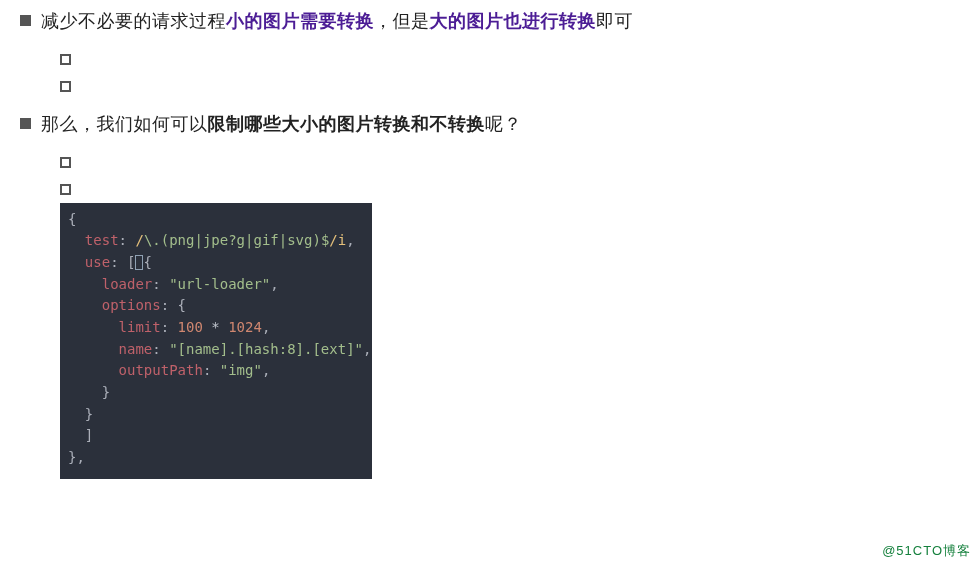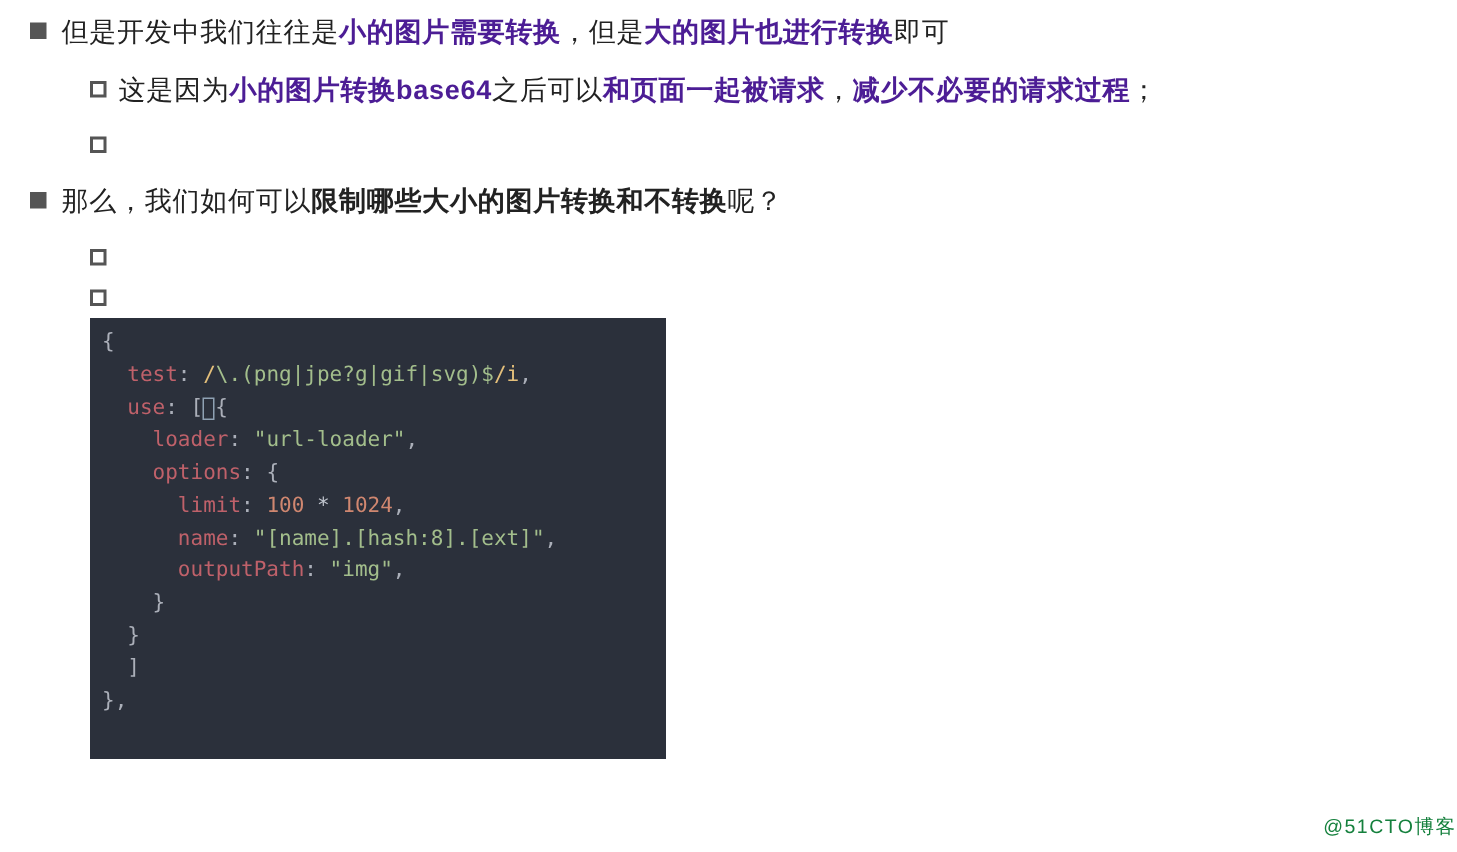--- a/index.html
+++ b/index.html
@@ -43,22 +43,22 @@
     .red { color: #4c1d95; font-weight: bold; }
     .bold { font-weight: 700; }
     .space { margin-top: 18px; }
     .text { letter-spacing: 0.5px; }
 
     .code-block {
       margin-left: 60px;
       margin-top: 2px;
       background: #2b303b;
       color: #c0c5ce;
-      width: 384px;
-      padding: 6px 10px 27px 8px;
+      width: 312px;
+      padding: 6px 10px 10px 8px;
       font-family: "Consolas", "Menlo", monospace;
       font-size: 14px;
       line-height: 1.55;
       white-space: pre;
     }
     .kw   { color: #bf616a; }
     .reg  { color: #e5c07b; }
     .regc { color: #a3be8c; }
     .str  { color: #a3be8c; }
     .num  { color: #d08770; }
@@ -80,29 +80,26 @@
       font-size: 13px;
       letter-spacing: 1px;
     }
   </style>
 </head>
 <body>
 
 <div class="bullet-l1">
   <div class="sq-solid"></div>
   <div class="text">
-    <span>但是开发中我们往往是</span><span class="red">小的图片需要转换</span><span>，但是</span><span class="red">大的图片也进行转换</span><span>即可</span>
+    <span>减少不必要的请求过程</span><span class="red">小的图片需要转换</span><span>，但是</span><span class="red">大的图片也进行转换</span><span>即可</span>
   </div>
 </div>
 
 <div class="bullet-l2">
   <div class="sq-hollow"></div>
-  <div class="text">
-    <span>这是因为</span><span class="red">小的图片转换base64</span><span>之后可以</span><span class="red">和页面一起被请求</span><span>，</span><span class="red">减少不必要的请求过程</span><span>；</span>
-  </div>
 </div>
 
 <div class="bullet-l2">
   <div class="sq-hollow"></div>
 </div>
 
 <div class="bullet-l1 space">
   <div class="sq-solid"></div>
   <div class="text">
     <span>那么，我们如何可以</span><span class="bold">限制哪些大小的图片转换和不转换</span><span>呢？</span>

